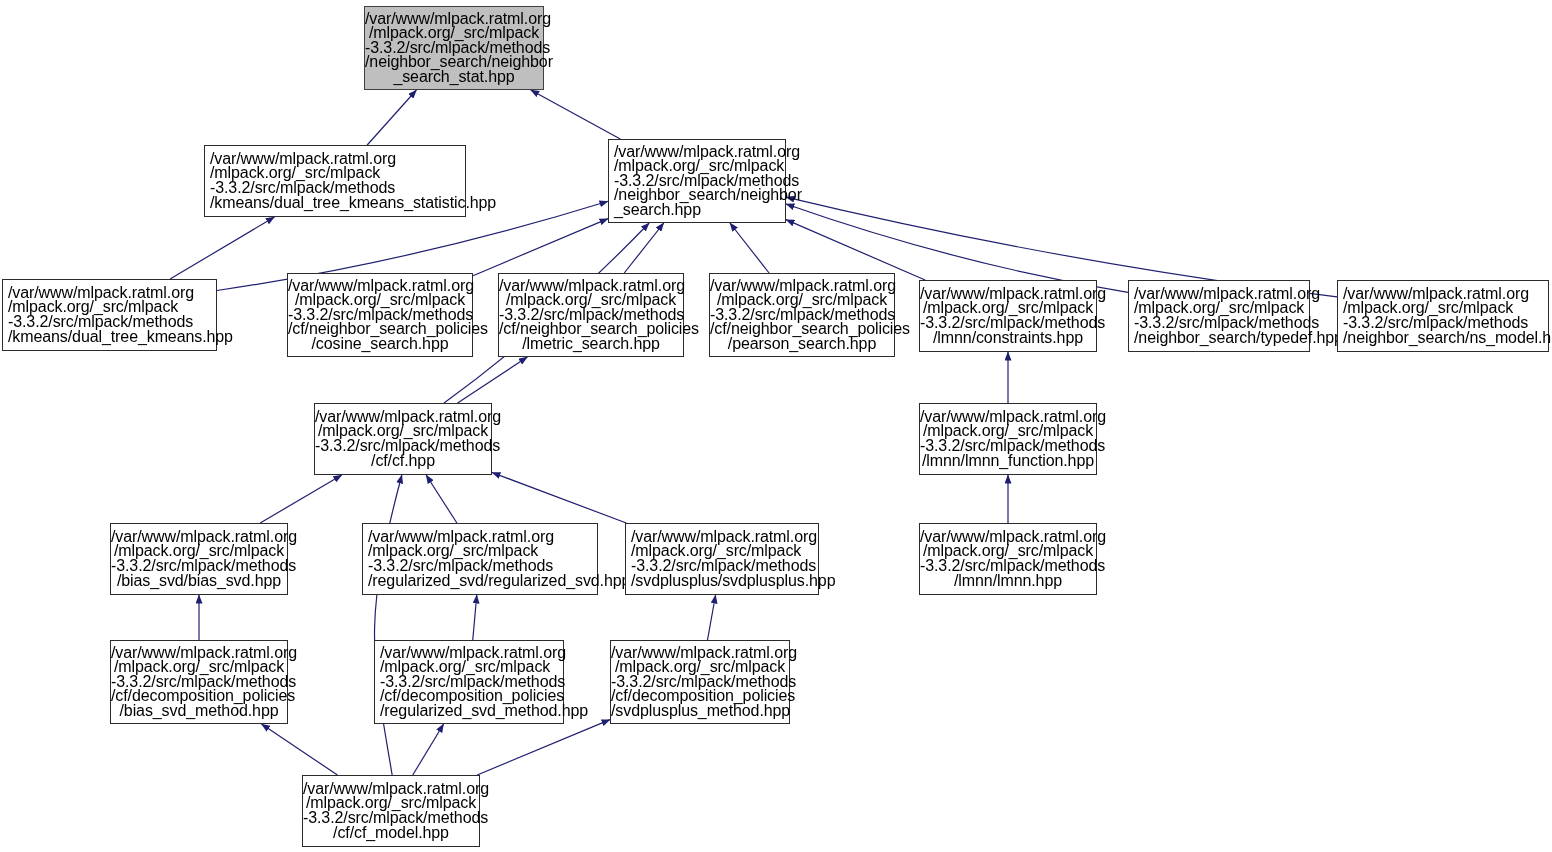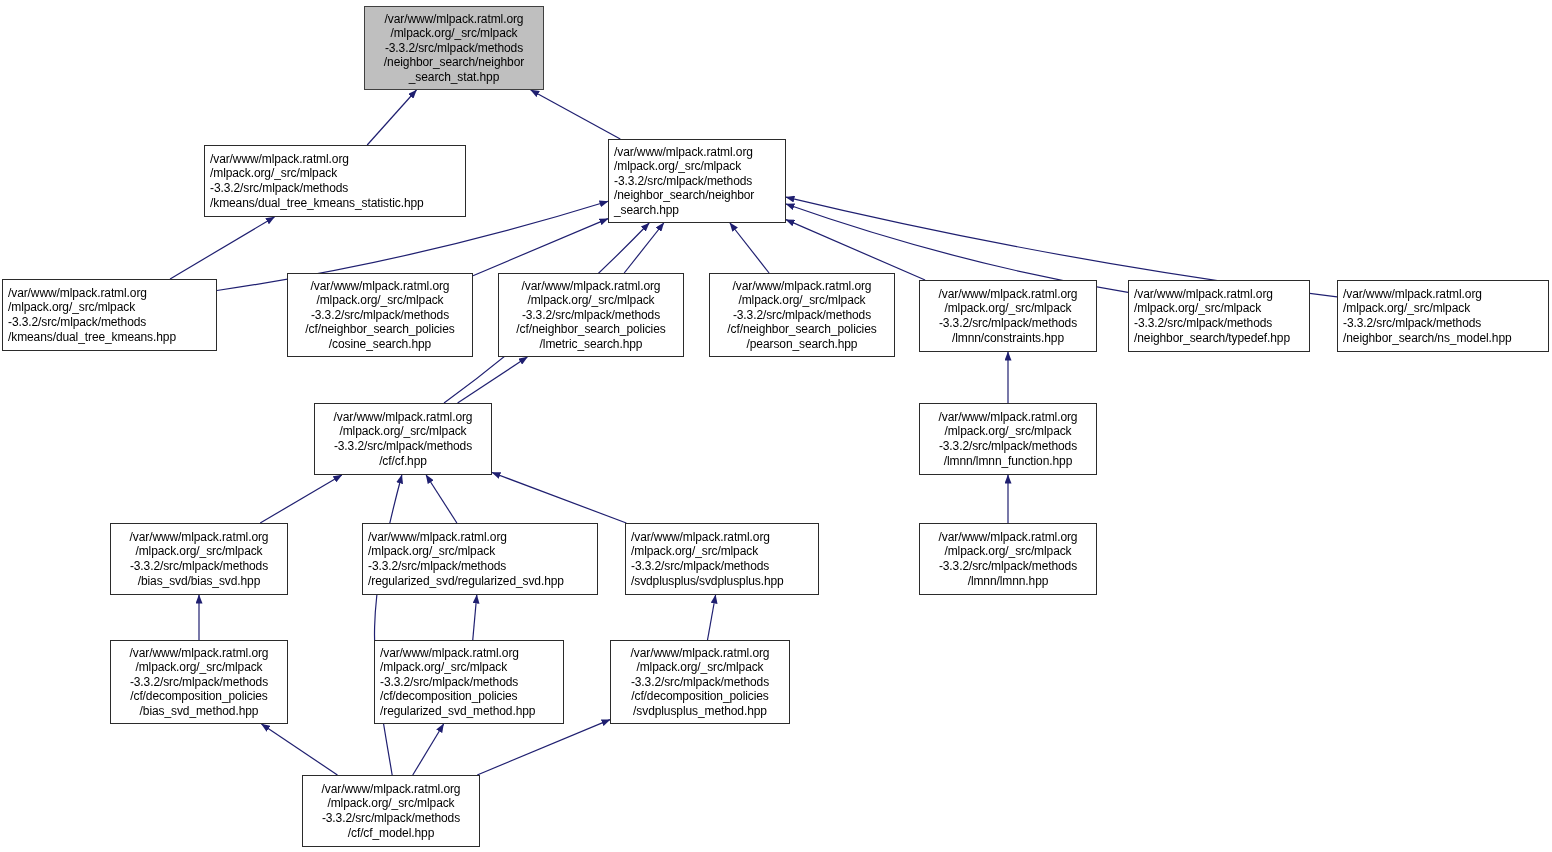--- a/index.html
+++ b/index.html
@@ -30,21 +30,21 @@
     top: 0;
     width: 1552px;
     height: 852px;
   }
   .graph-node {
     position: absolute;
     box-sizing: border-box;
     border: 1px solid #2b2b2b;
     background: #ffffff;
     color: #000000;
-    font-size: 12px;
+    font-size: 16px;
     line-height: 14.6px;
     text-align: center;
     display: flex;
     align-items: center;
     justify-content: center;
     white-space: pre;
     letter-spacing: -0.1px;
     cursor: pointer;
   }
   .graph-node.highlight {

